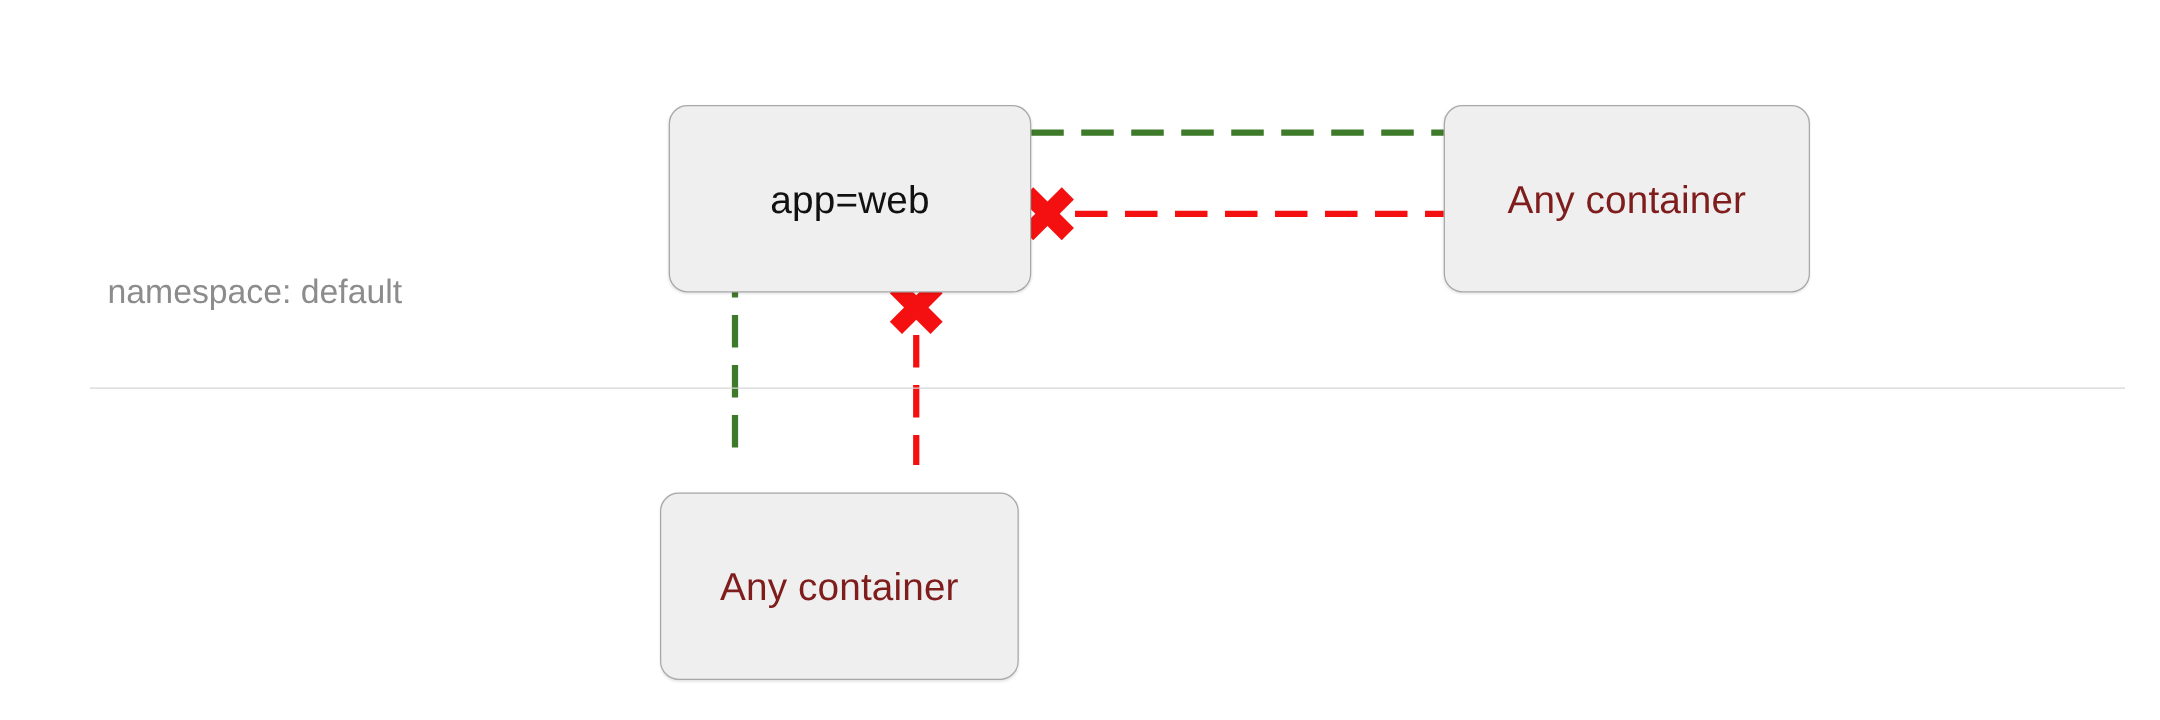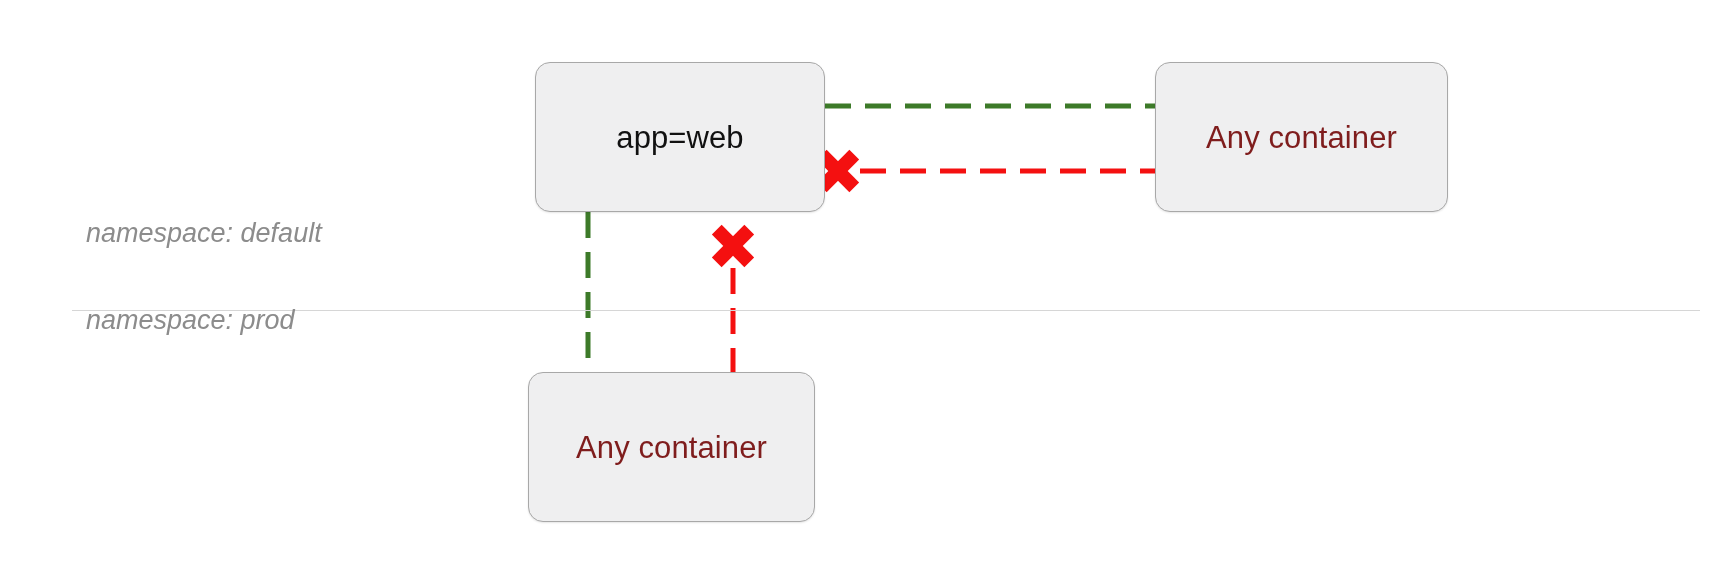--- a/index.html
+++ b/index.html
@@ -30,37 +30,37 @@
   .node {
     position: absolute;
     box-sizing: border-box;
     background: #efeff0;
     border: 1px solid #a8a8a8;
     border-radius: 15px;
     display: flex;
     align-items: center;
     justify-content: center;
     box-shadow: 0 1px 2px rgba(0,0,0,0.10);
+    margin-top: 22px;
   }
   .node-label {
     font-size: 31px;
     line-height: 1;
     letter-spacing: 0.1px;
     white-space: nowrap;
   }
   .node-label.dark  { color: #111111; }
   .node-label.muted { color: #7f1d1d; }
 
   .zone-label {
     position: absolute;
     font-size: 27px;
     line-height: 1;
     color: #8c8c8c;
     white-space: nowrap;
-    font-style: italic;
   }
   .divider {
     position: absolute;
     height: 1px;
     background: #d6d6d6;
   }
 </style>
 </head>
 <body>
 
@@ -79,23 +79,20 @@
         <rect x="-23" y="-6.8999999999999995" width="46" height="13.799999999999999" fill="#f41010" transform="rotate(45)"></rect>
         <rect x="-23" y="-6.8999999999999995" width="46" height="13.799999999999999" fill="#f41010" transform="rotate(-45)"></rect>
       </g>
     </svg>
 
   <div class="divider" style="left: 72px; top: 310px; width: 1628px; background: rgb(214, 214, 214);"></div>
 
   <div class="zone-label" style="left: 86px; top: 220px; color: rgb(140, 140, 140);">
     <span>namespace: default</span>
   </div>
-  <div class="zone-label" style="left: 86px; top: 307px; color: rgb(140, 140, 140);">
-    <span>namespace: prod</span>
-  </div>
 
   <div class="node" style="left: 535px; top: 62px; width: 290px; height: 150px; background: rgb(239, 239, 240); border-color: rgb(168, 168, 168);">
     <span class="node-label dark">app=web</span>
   </div>
 
   <div class="node" style="left: 1155px; top: 62px; width: 293px; height: 150px; background: rgb(239, 239, 240); border-color: rgb(168, 168, 168);">
     <span class="node-label muted">Any container</span>
   </div>
 
   <div class="node" style="left: 528px; top: 372px; width: 287px; height: 150px; background: rgb(239, 239, 240); border-color: rgb(168, 168, 168);">

